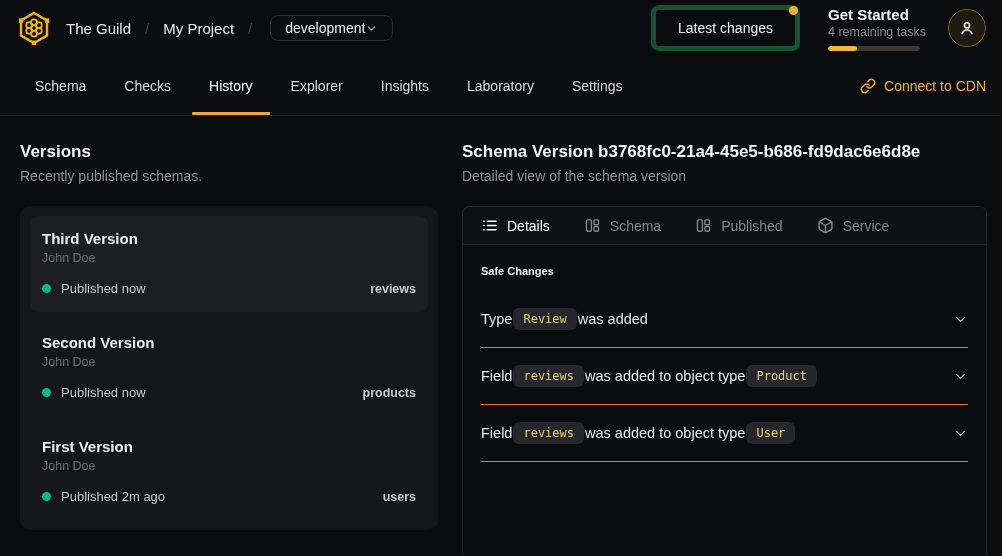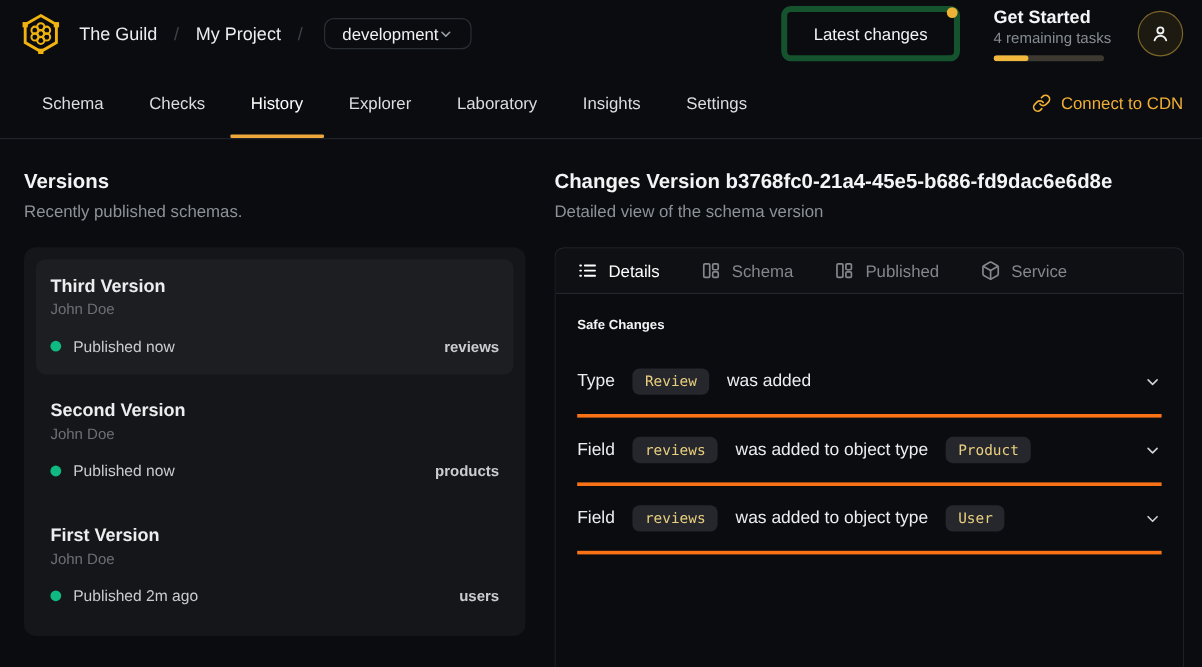--- a/index.html
+++ b/index.html
@@ -105,22 +105,22 @@
   .detail-tabs {
     height: 38px; background: #0e1014; border-bottom: 1px solid #22252a;
     display: flex; align-items: center; padding: 0 18px; gap: 34px; flex: 0 0 auto;
   }
   .d-tab { display: flex; align-items: center; gap: 9px; font-size: 14px; color: #84868d; cursor: pointer; }
   .d-tab.active { color: #ffffff; font-weight: 500; }
   .d-tab .ticon { color: inherit; }
   .detail-body { padding: 20px 18px 0; }
   .section-title { font-size: 11px; font-weight: 700; color: #f3f4f5; margin-bottom: 14px; }
   .change-row {
-    display: flex; align-items: center; gap: 15px;
-    height: 57px; border-bottom: 3px solid #f97316;
+    display: flex; align-items: center; gap: 1px;
+    height: 57px; border-bottom: 1px solid #f97316;
     font-size: 14.5px; color: #eceDef; cursor: pointer;
   }
   .badge {
     background: #25272c; border-radius: 6px; padding: 4px 10px;
     font-family: "DejaVu Sans Mono", monospace;
     font-size: 12px; color: #e9cf7f; white-space: nowrap;
   }
   .row-chev { margin-left: auto; color: #cdd0d4; }
 </style>
 </head>
@@ -185,22 +185,22 @@
     </button>
   </div>
 </header>
 
 <nav class="navbar">
   <div class="nav-tabs">
     <div class="nav-tab">Schema</div>
     <div class="nav-tab">Checks</div>
     <div class="nav-tab active">History</div>
     <div class="nav-tab">Explorer</div>
+    <div class="nav-tab">Insights</div>
     <div class="nav-tab">Laboratory</div>
-    <div class="nav-tab">Insights</div>
     <div class="nav-tab">Settings</div>
   </div>
   <div class="cdn-link">
     <span>
       <svg width="16" height="16" viewBox="0 0 24 24" fill="none" stroke="#f0ae34" stroke-width="2.1" stroke-linecap="round" stroke-linejoin="round">
         <path d="M10 13a5 5 0 0 0 7.54.54l3-3a5 5 0 0 0-7.07-7.07l-1.72 1.71"></path>
         <path d="M14 11a5 5 0 0 0-7.54-.54l-3 3a5 5 0 0 0 7.07 7.07l1.71-1.71"></path>
       </svg>
     </span>
     <span>Connect to CDN</span>
@@ -242,21 +242,21 @@
           <span class="v-dot"></span>
           <span class="v-status">Published 2m ago</span>
           <span class="v-service">users</span>
         </div>
       </div>
 
     </div>
   </section>
 
   <section class="right-col">
-    <h2 class="panel-title">Changes Version b3768fc0-21a4-45e5-b686-fd9dac6e6d8e</h2>
+    <h2 class="panel-title">Schema Version b3768fc0-21a4-45e5-b686-fd9dac6e6d8e</h2>
     <div class="panel-sub">Detailed view of the schema version</div>
 
     <div class="detail-card">
       <div class="detail-tabs">
 
         <div class="d-tab active">
           <span class="ticon">
             <svg width="17" height="17" viewBox="0 0 24 24" fill="none" stroke="currentColor" stroke-width="2.2" stroke-linecap="round">
               <line x1="9" y1="6" x2="21" y2="6"></line>
                 <line x1="9" y1="12" x2="21" y2="12"></line>

